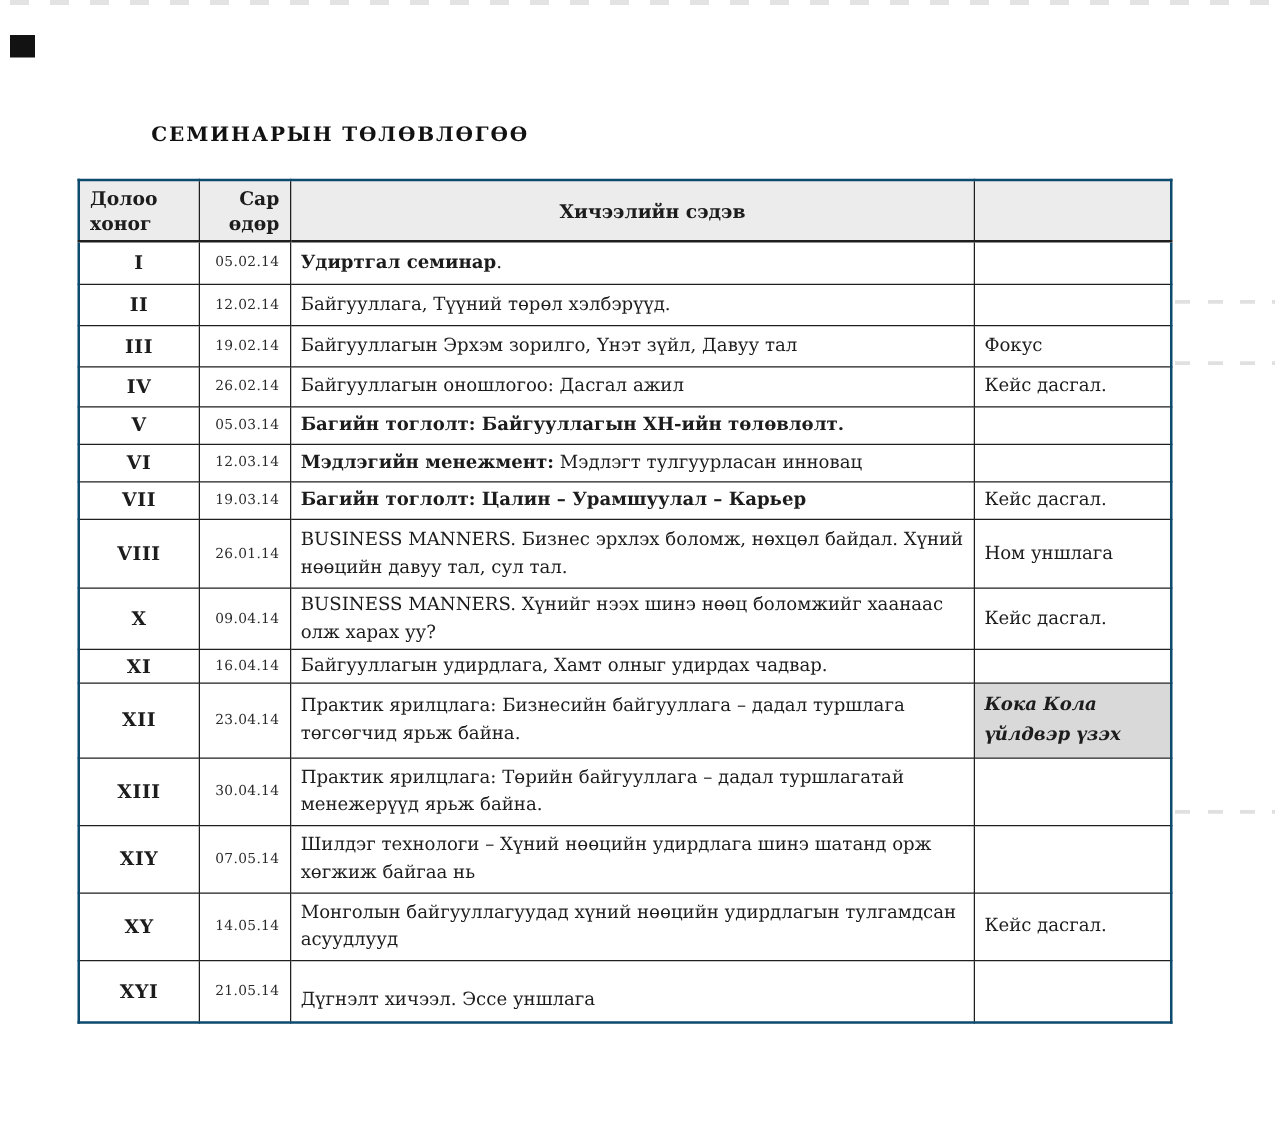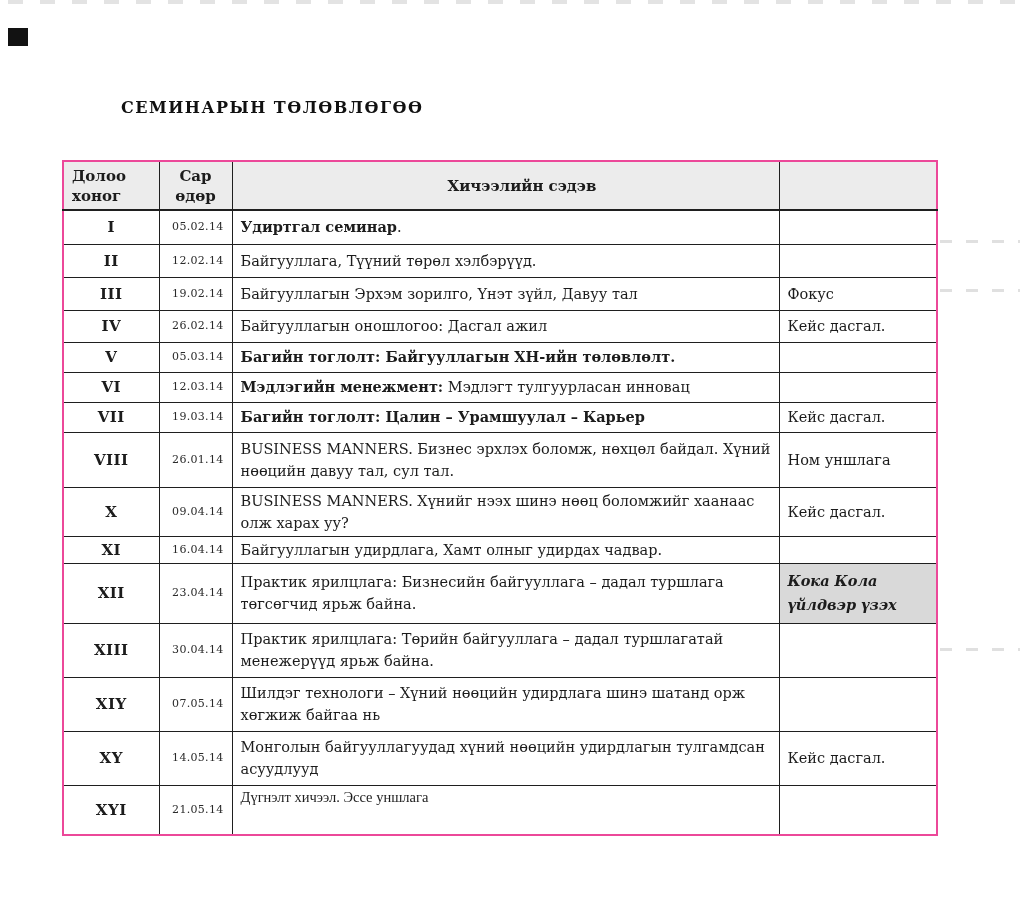--- a/index.html
+++ b/index.html
@@ -26,62 +26,62 @@
     background: repeating-linear-gradient(to right, #e0e0e0 0 12px, transparent 12px 26px);
   }
 
   .doc-title {
     position: absolute; left: 121px; top: 98px;
     font-size: 16px; font-weight: bold; letter-spacing: 1.5px;
     color: #111;
   }
 
   table.schedule {
-    position: absolute; left: 62px; top: 160px;
+    position: absolute; left: 62px; top: 143px;
     border-collapse: collapse; table-layout: fixed;
     width: 874px;
-    border: 2px solid #ec4899;
+    border: 2px solid #0c4a6e;
     font-size: 14.5px; line-height: 22px;
   }
   .schedule col.c1 { width: 96px; }
   .schedule col.c2 { width: 73px; }
   .schedule col.c3 { width: 547px; }
   .schedule col.c4 { width: 158px; }
 
   .schedule th, .schedule td {
     border: 1px solid #1f1f1f;
     vertical-align: middle;
     padding: 2px 8px;
     overflow: hidden;
   }
   .schedule thead th {
     background: #ececec;
     border-bottom: 2px solid #1f1f1f;
     font-weight: bold; font-size: 15px; line-height: 20px;
     height: 43px;
   }
   .schedule thead th.h-week { text-align: left; }
-  .schedule thead th.h-date { text-align: center; }
+  .schedule thead th.h-date { text-align: right; }
   .schedule thead th.h-topic { text-align: center; padding-left: 41px; }
 
   .schedule td.c-week {
     text-align: center; font-weight: bold; font-size: 15px; letter-spacing: 0.5px;
   }
   .schedule td.c-date {
     text-align: right; font-size: 11px; letter-spacing: 0.3px; color: #2a2a2a;
   }
   .schedule td.c-topic { text-align: left; }
   .schedule td.c-note  { text-align: left; font-size: 14.5px; }
 
   .schedule .lead { font-weight: bold; }
   .schedule .muted { color: #595959; }
   .schedule td.note-hl {
     background: #d9d9d9; font-weight: bold; font-style: italic; line-height: 24px;
   }
-  .schedule td.vtop { vertical-align: top; padding-top: 0; font-family: Liberation Serif, serif; }
+  .schedule td.vtop { vertical-align: top; padding-top: 20px; }
 
   .footer-note {
     position: absolute; left: 101px; top: 884px;
     background: #d9d9d9;
     padding: 2px 6px 3px 16px;
     font-size: 16.5px; font-weight: bold; color: #111;
     letter-spacing: 0.2px;
     margin-top: 44px;
   }
 </style>

